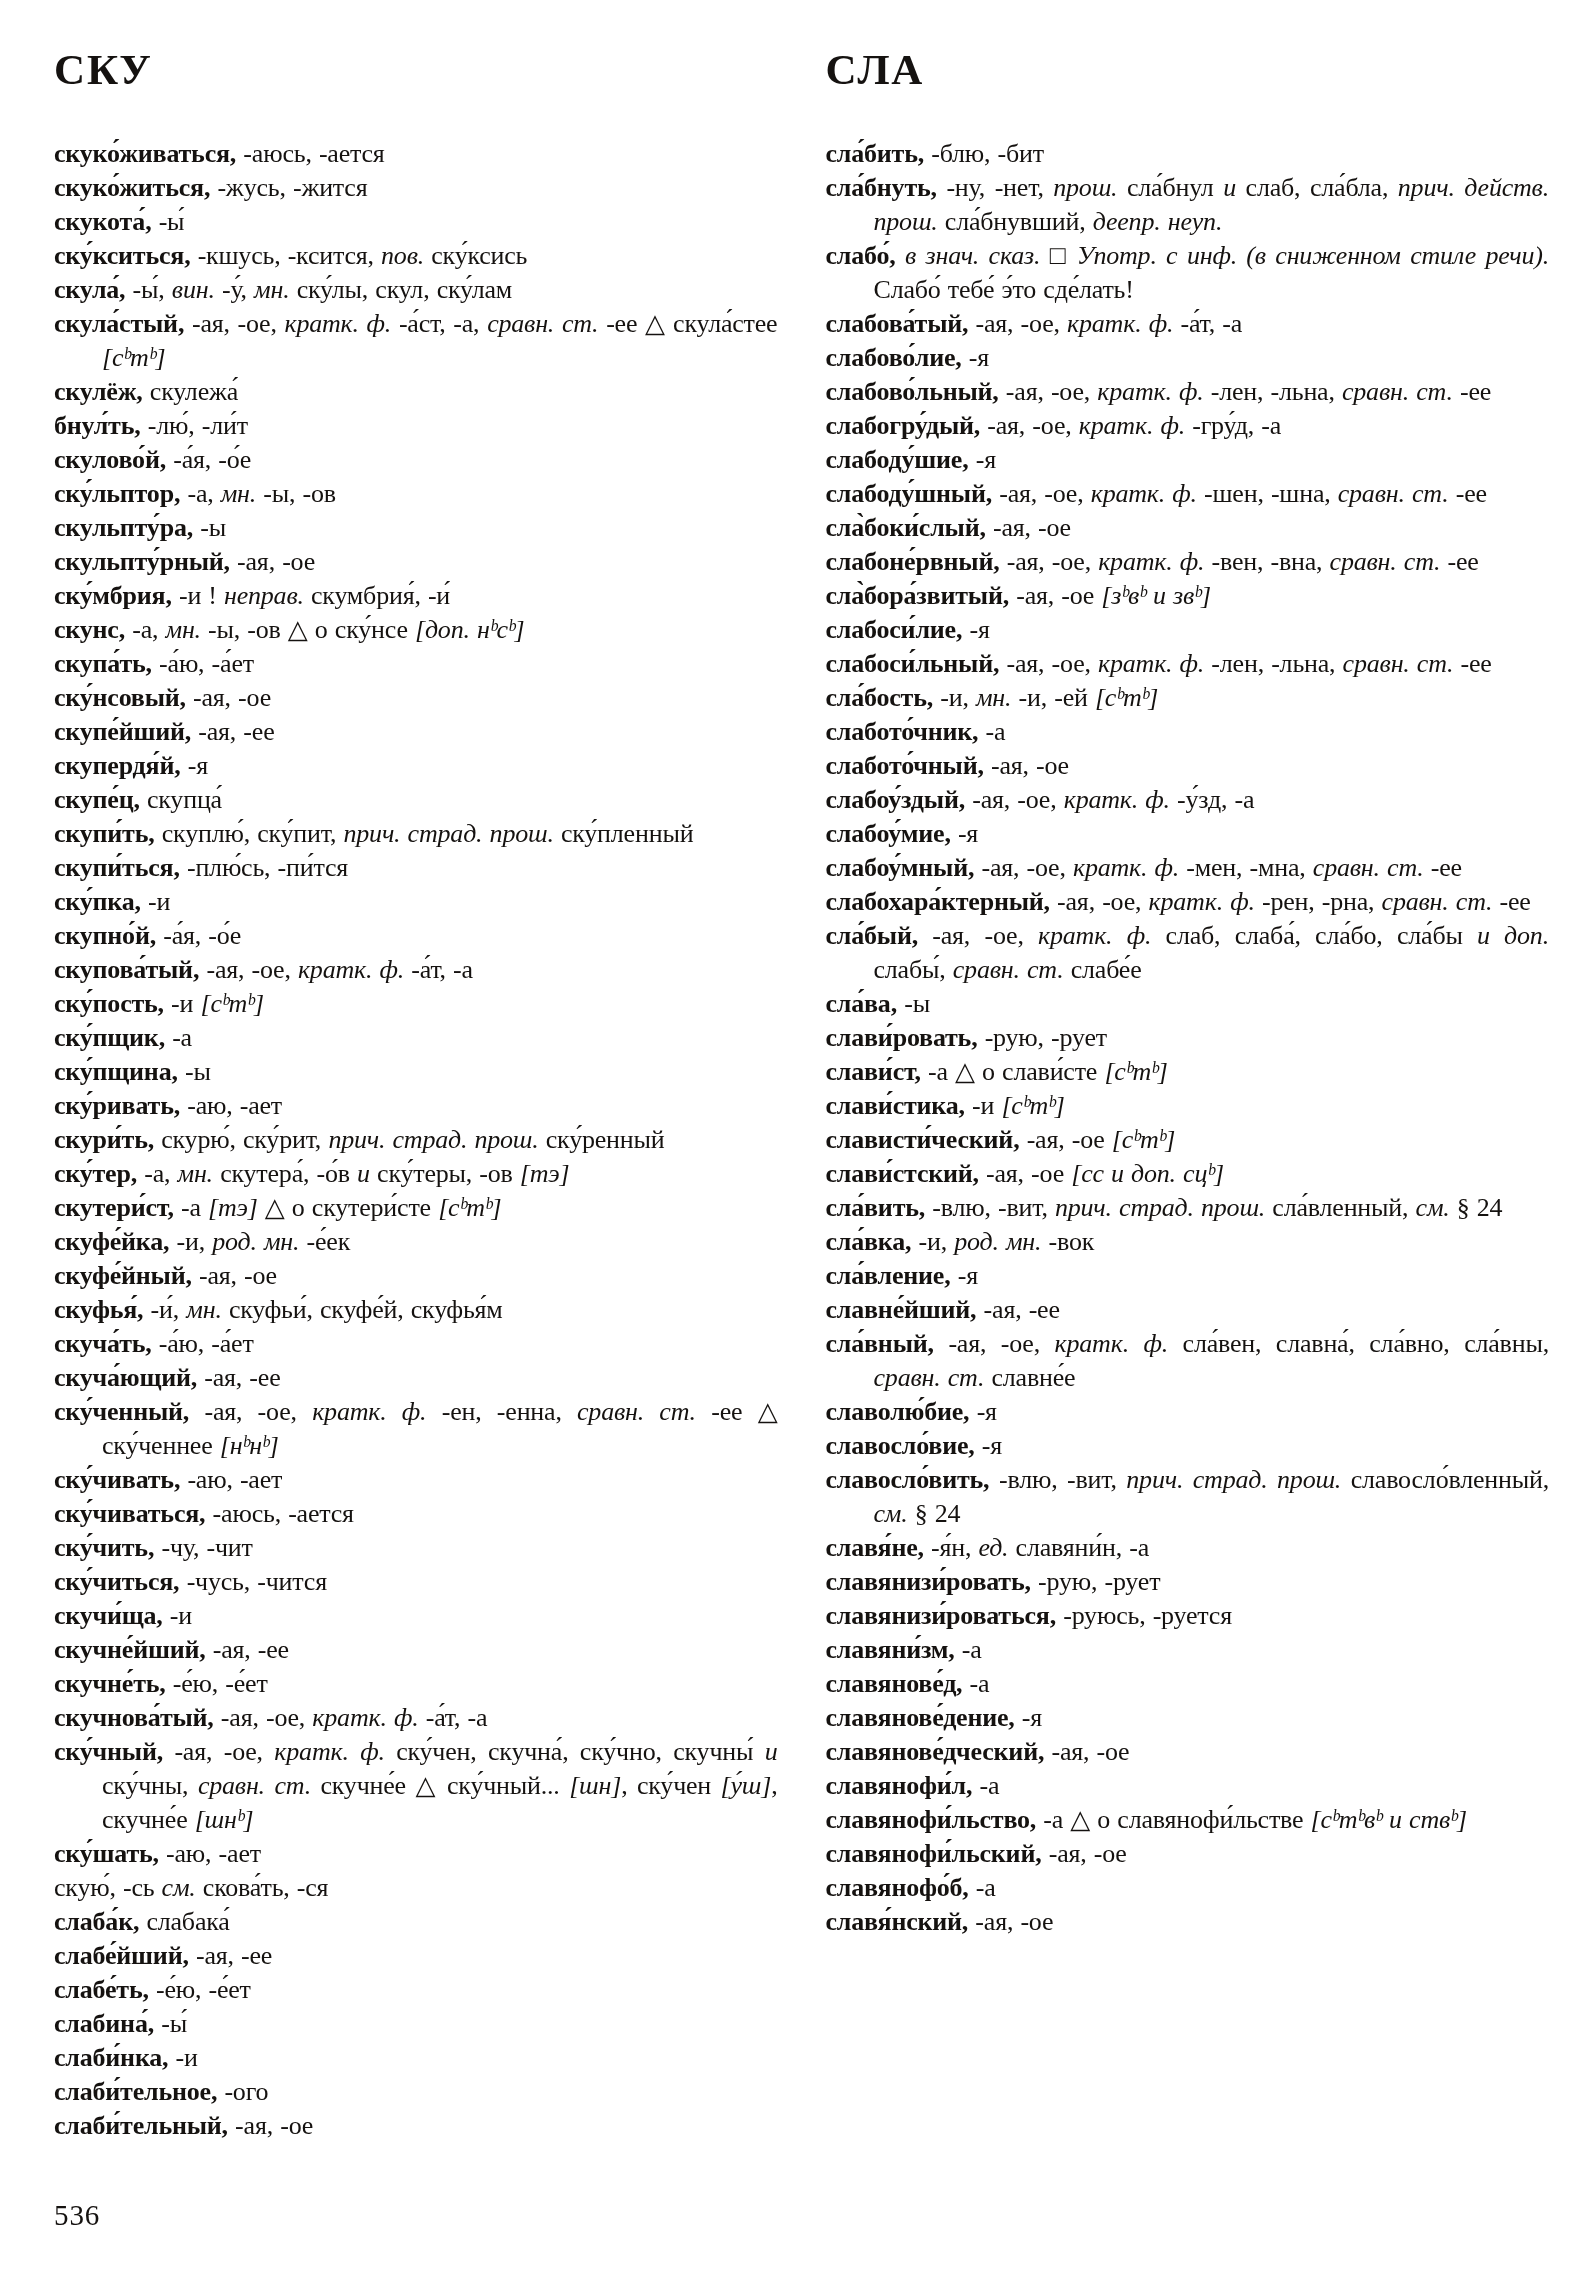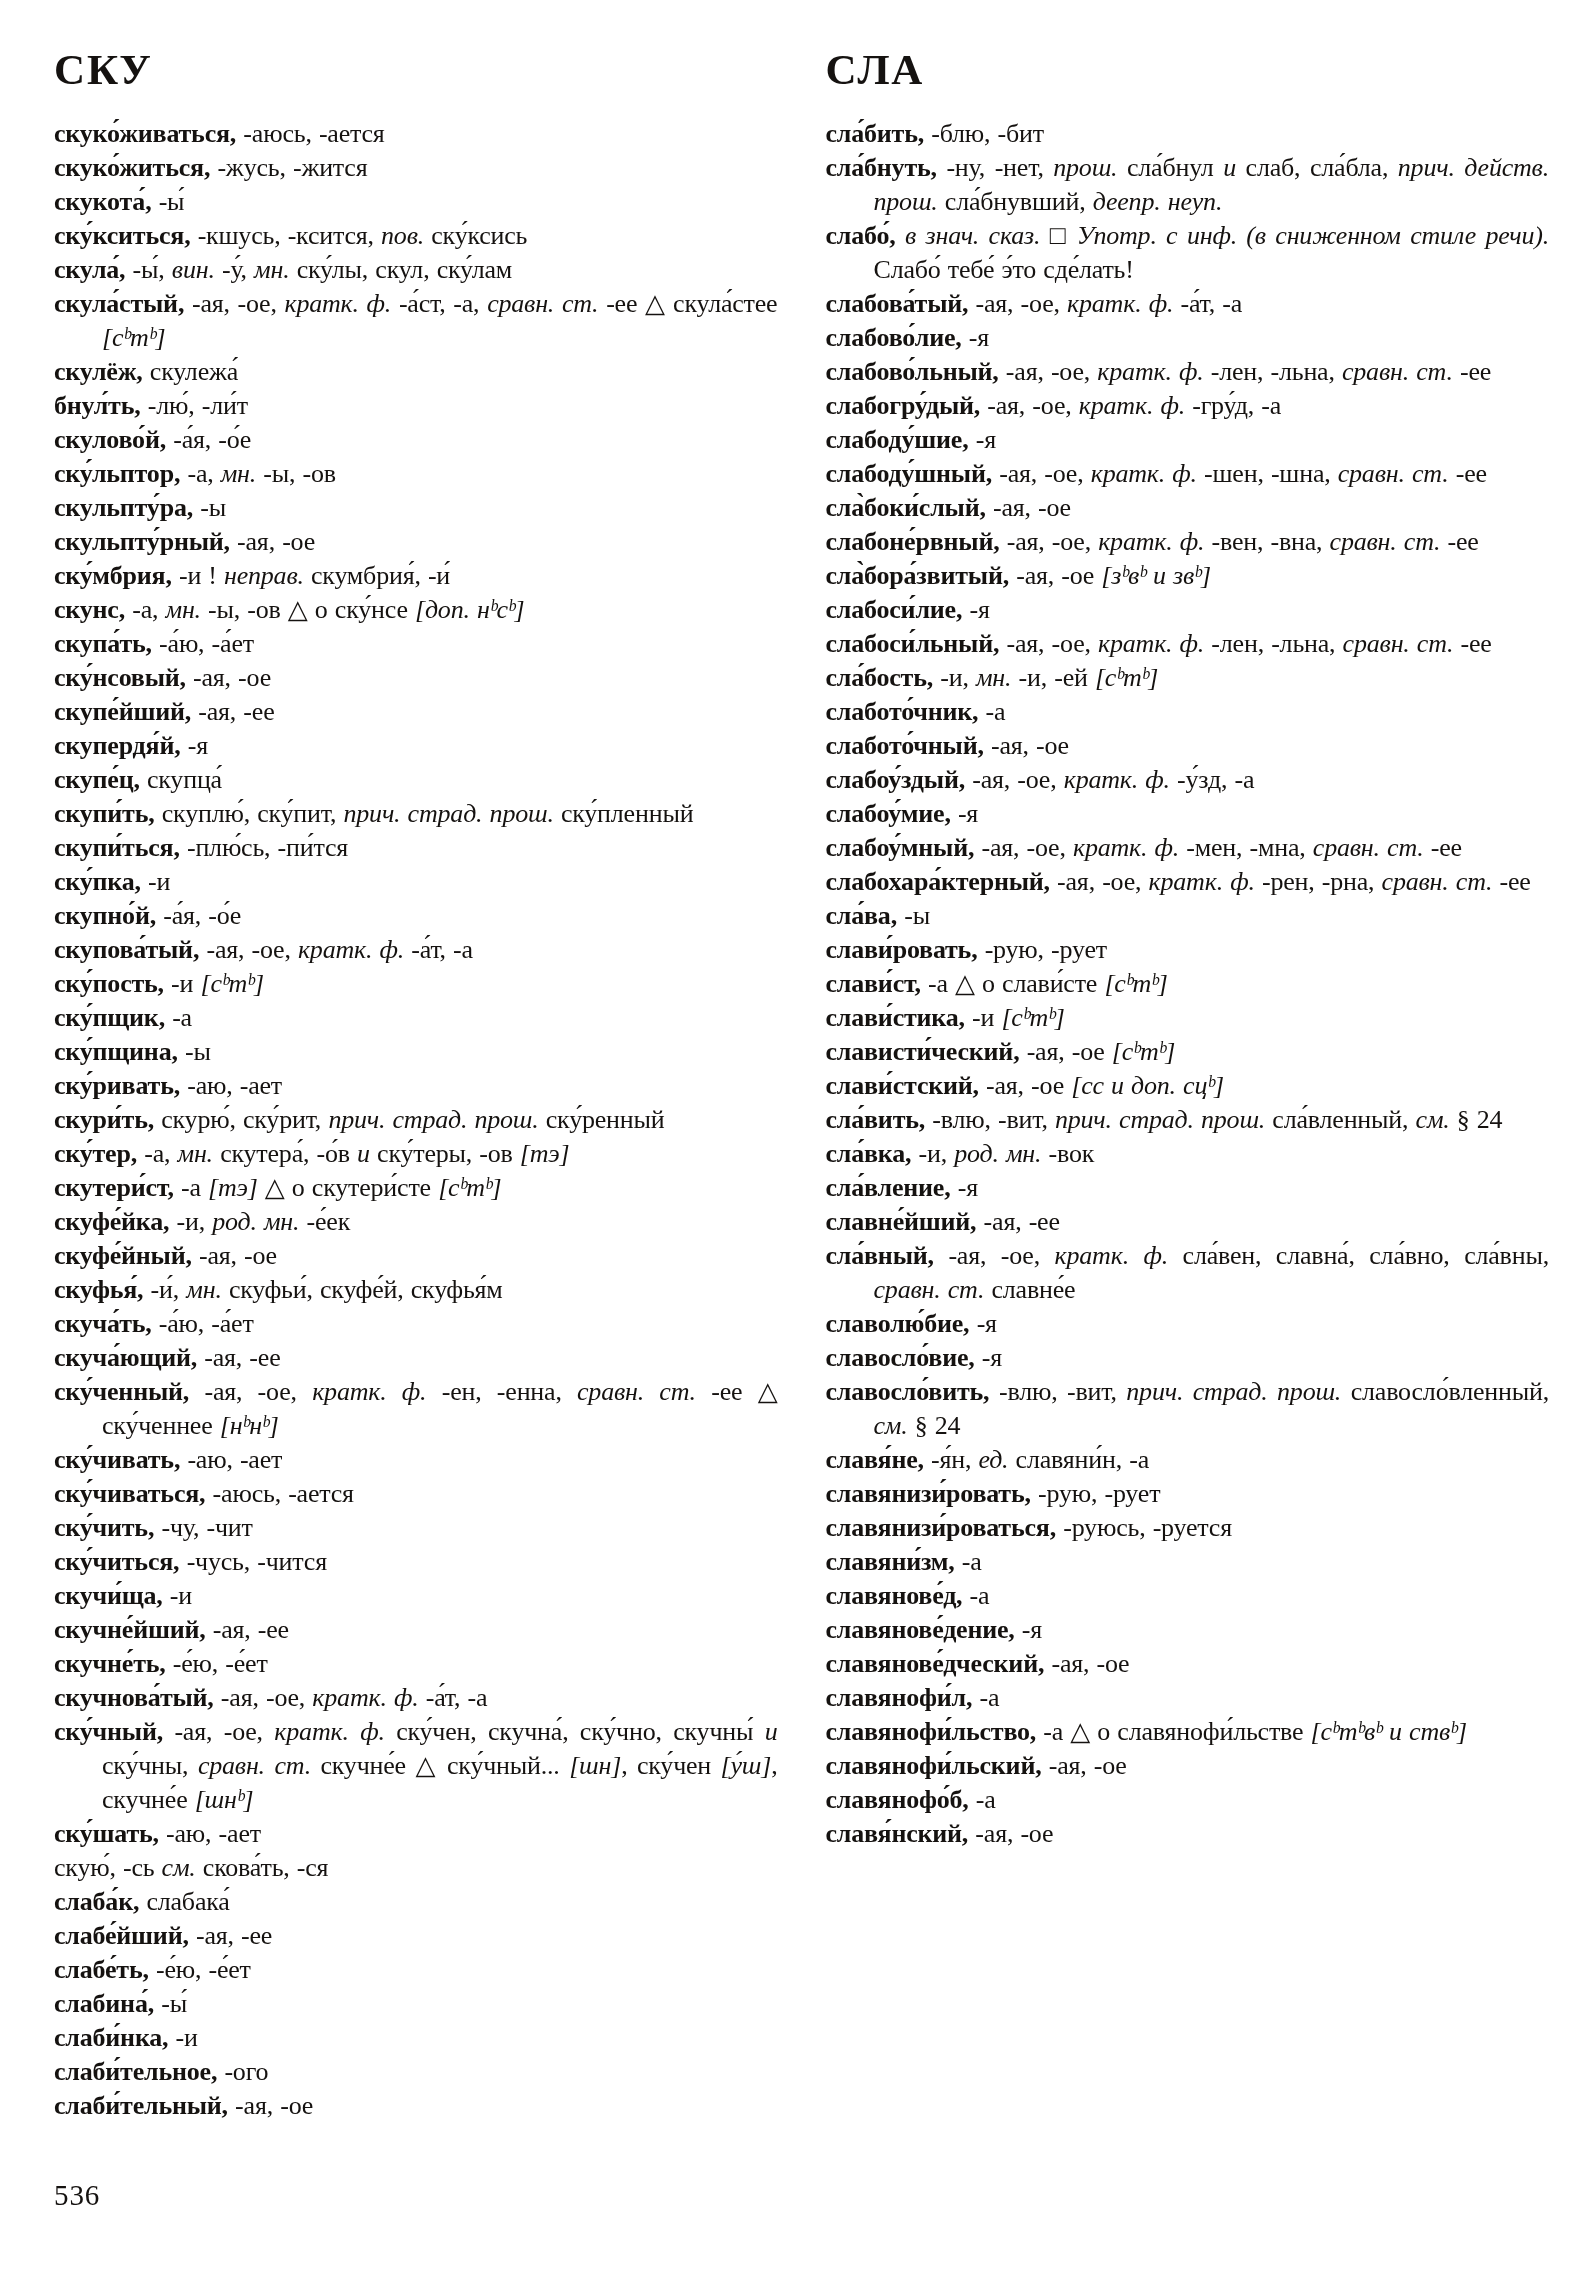--- a/index.html
+++ b/index.html
@@ -26,21 +26,21 @@
     align-items: flex-start;
   }
   .column {
     flex: 1 1 0;
     min-width: 0;
   }
   .section-header {
     font-size: 43px;
     font-weight: bold;
     letter-spacing: 1.9px;
-    margin: 0 0 23px 0;
+    margin: 0 0 43px 0;
     font-family: "Liberation Serif", "DejaVu Serif", serif;
   }
   .entries { }
   .entry {
     font-size: 26px;
     line-height: 34px;
     text-align: justify;
     padding-left: 48px;
     text-indent: -48px;
     letter-spacing: -0.2px;
@@ -139,20 +139,21 @@
           <div class="entry"><span class="seg-b">сла̀бора́звитый,</span><span class="seg-n"> -ая, -ое </span><span class="seg-i">[зᵇвᵇ и звᵇ]</span></div>
           <div class="entry"><span class="seg-b">слабоси́лие,</span><span class="seg-n"> -я</span></div>
           <div class="entry"><span class="seg-b">слабоси́льный,</span><span class="seg-n"> -ая, -ое, </span><span class="seg-i">кратк. ф.</span><span class="seg-n"> -лен, -льна, </span><span class="seg-i">сравн. ст.</span><span class="seg-n"> -ее</span></div>
           <div class="entry"><span class="seg-b">сла́бость,</span><span class="seg-n"> -и, </span><span class="seg-i">мн.</span><span class="seg-n"> -и, -ей </span><span class="seg-i">[сᵇтᵇ]</span></div>
           <div class="entry"><span class="seg-b">слабото́чник,</span><span class="seg-n"> -а</span></div>
           <div class="entry"><span class="seg-b">слабото́чный,</span><span class="seg-n"> -ая, -ое</span></div>
           <div class="entry"><span class="seg-b">слабоу́здый,</span><span class="seg-n"> -ая, -ое, </span><span class="seg-i">кратк. ф.</span><span class="seg-n"> -у́зд, -а</span></div>
           <div class="entry"><span class="seg-b">слабоу́мие,</span><span class="seg-n"> -я</span></div>
           <div class="entry"><span class="seg-b">слабоу́мный,</span><span class="seg-n"> -ая, -ое, </span><span class="seg-i">кратк. ф.</span><span class="seg-n"> -мен, -мна, </span><span class="seg-i">сравн. ст.</span><span class="seg-n"> -ее</span></div>
           <div class="entry"><span class="seg-b">слабохара́ктерный,</span><span class="seg-n"> -ая, -ое, </span><span class="seg-i">кратк. ф.</span><span class="seg-n"> -рен, -рна, </span><span class="seg-i">сравн. ст.</span><span class="seg-n"> -ее</span></div>
+          <div class="entry"><span class="seg-b">сла́бый,</span><span class="seg-n"> -ая, -ое, </span><span class="seg-i">кратк. ф.</span><span class="seg-n"> слаб, слаба́, сла́бо, сла́бы </span><span class="seg-i">и доп.</span><span class="seg-n"> слабы́, </span><span class="seg-i">сравн. ст.</span><span class="seg-n"> слабе́е</span></div>
           <div class="entry"><span class="seg-b">сла́ва,</span><span class="seg-n"> -ы</span></div>
           <div class="entry"><span class="seg-b">слави́ровать,</span><span class="seg-n"> -рую, -рует</span></div>
           <div class="entry"><span class="seg-b">слави́ст,</span><span class="seg-n"> -а △ о слави́сте </span><span class="seg-i">[сᵇтᵇ]</span></div>
           <div class="entry"><span class="seg-b">слави́стика,</span><span class="seg-n"> -и </span><span class="seg-i">[сᵇтᵇ]</span></div>
           <div class="entry"><span class="seg-b">слависти́ческий,</span><span class="seg-n"> -ая, -ое </span><span class="seg-i">[сᵇтᵇ]</span></div>
           <div class="entry"><span class="seg-b">слави́стский,</span><span class="seg-n"> -ая, -ое </span><span class="seg-i">[сс и доп. сцᵇ]</span></div>
           <div class="entry"><span class="seg-b">сла́вить,</span><span class="seg-n"> -влю, -вит, </span><span class="seg-i">прич. страд. прош.</span><span class="seg-n"> сла́вленный, </span><span class="seg-i">см.</span><span class="seg-n"> § 24</span></div>
           <div class="entry"><span class="seg-b">сла́вка,</span><span class="seg-n"> -и, </span><span class="seg-i">род. мн.</span><span class="seg-n"> -вок</span></div>
           <div class="entry"><span class="seg-b">сла́вление,</span><span class="seg-n"> -я</span></div>
           <div class="entry"><span class="seg-b">славне́йший,</span><span class="seg-n"> -ая, -ее</span></div>

